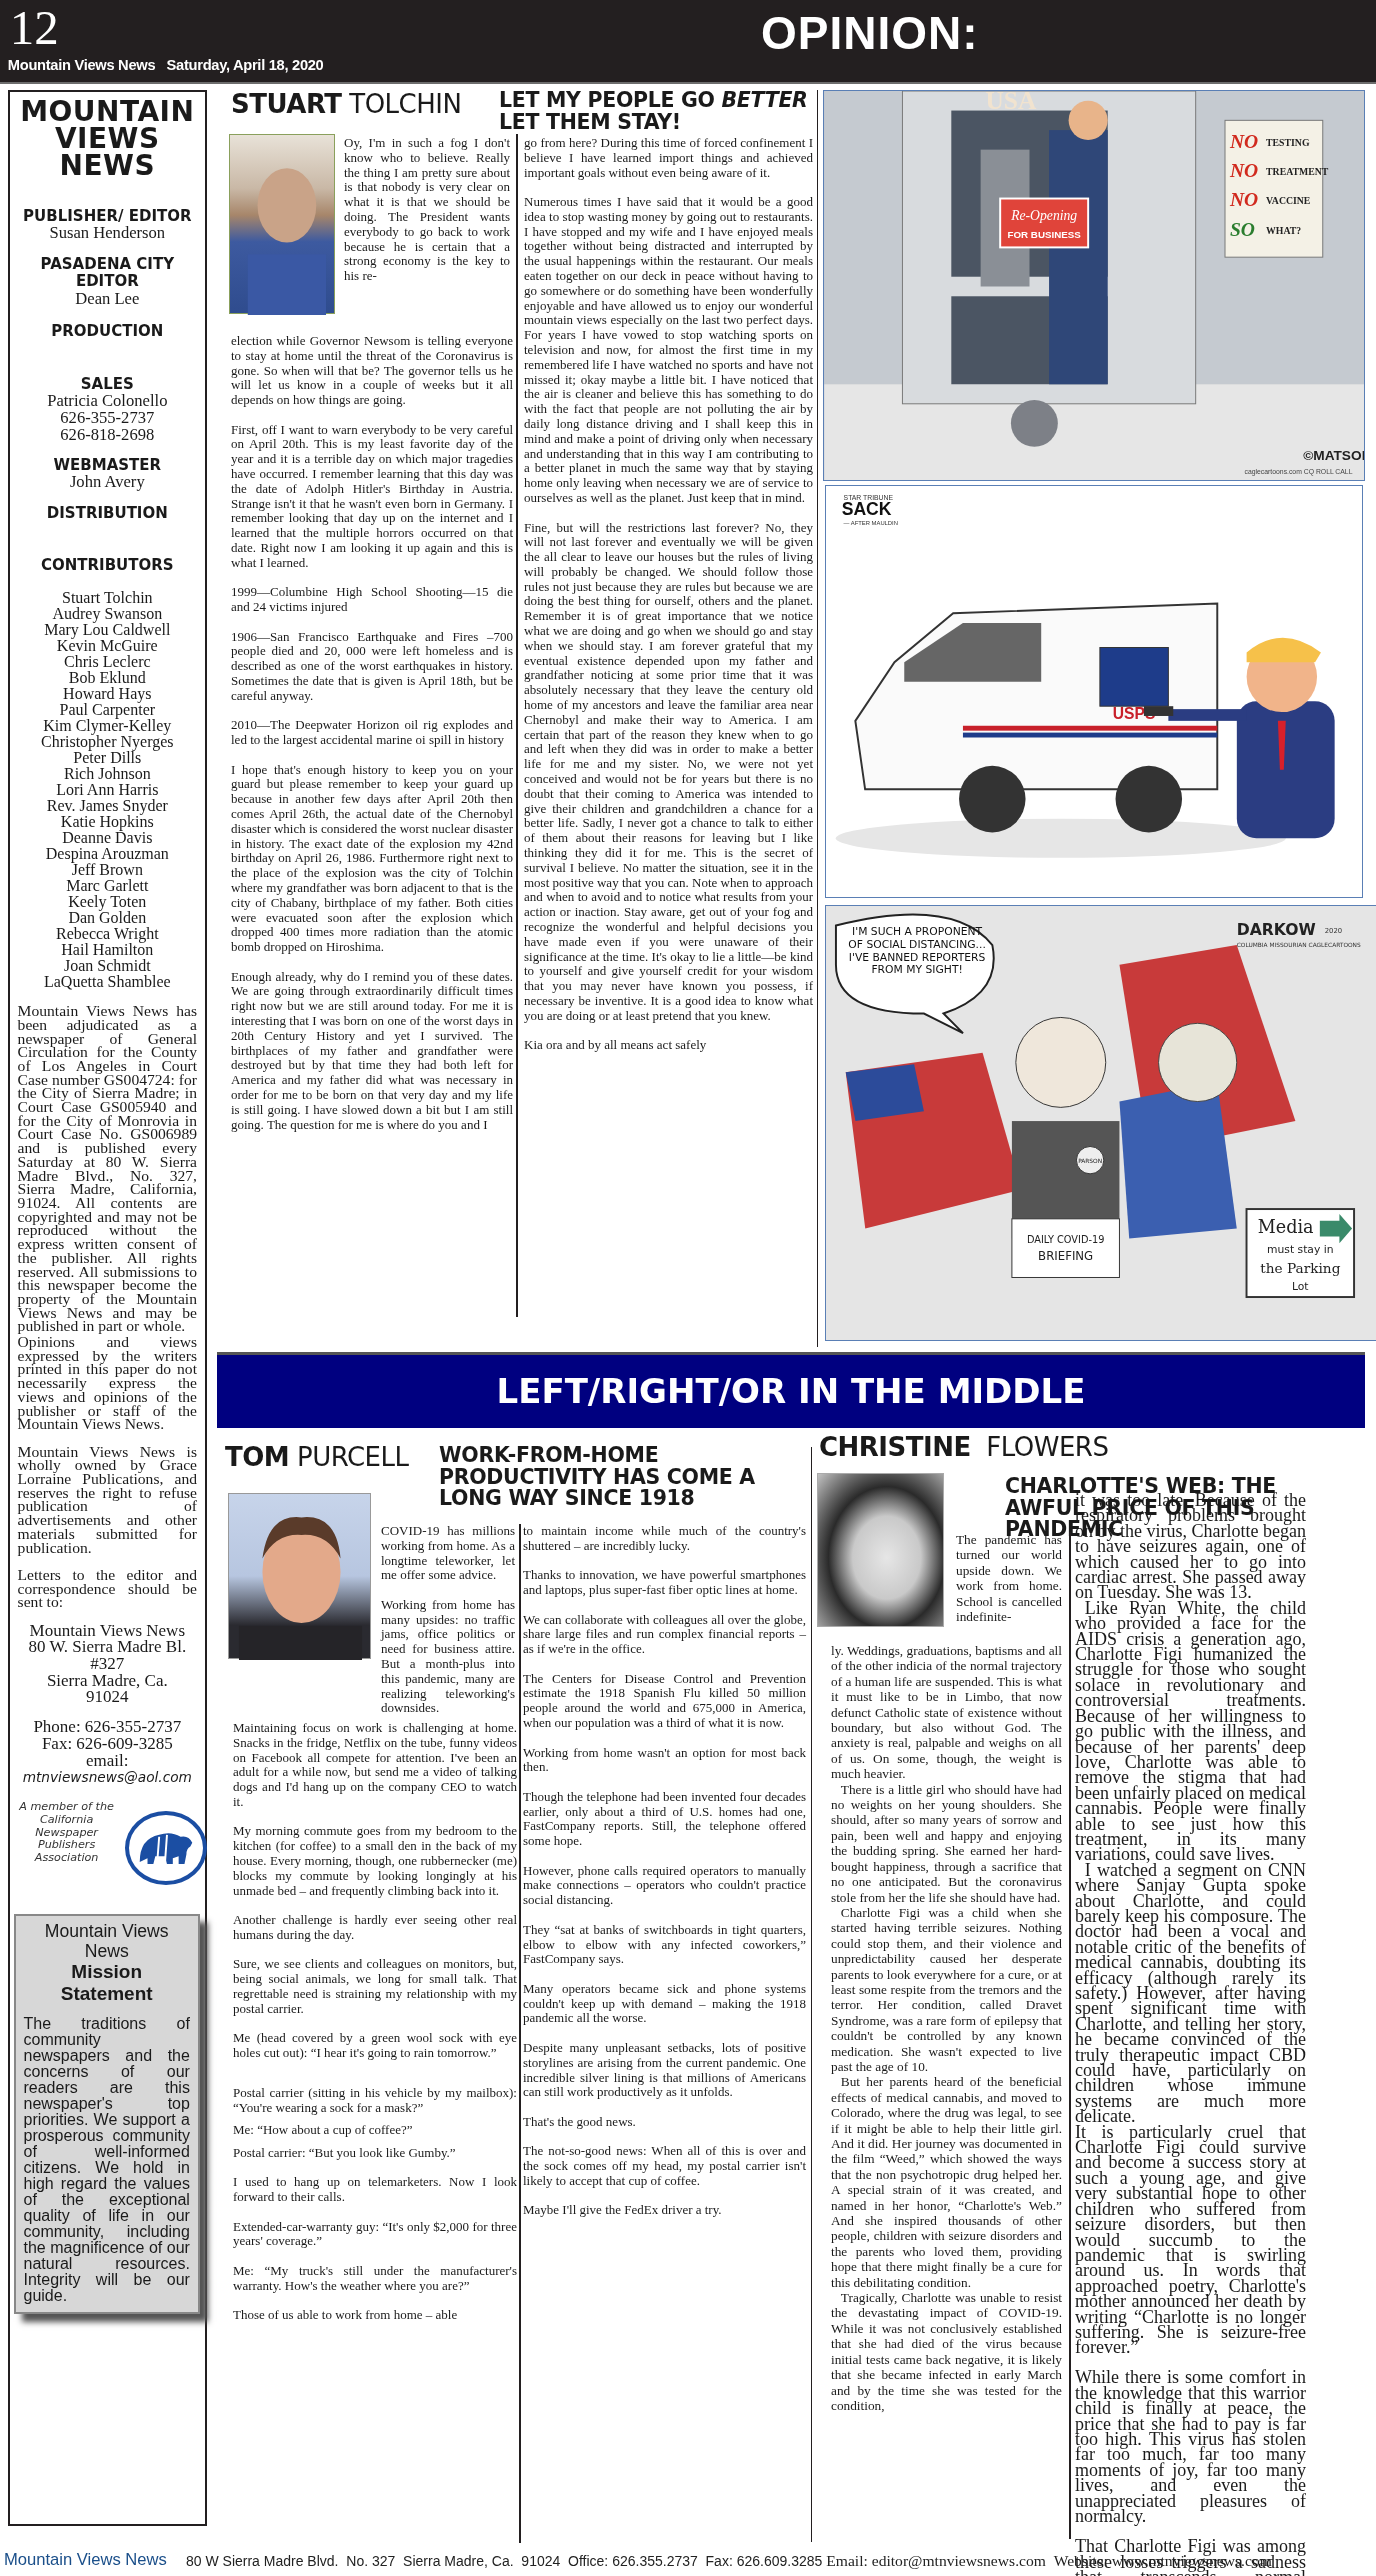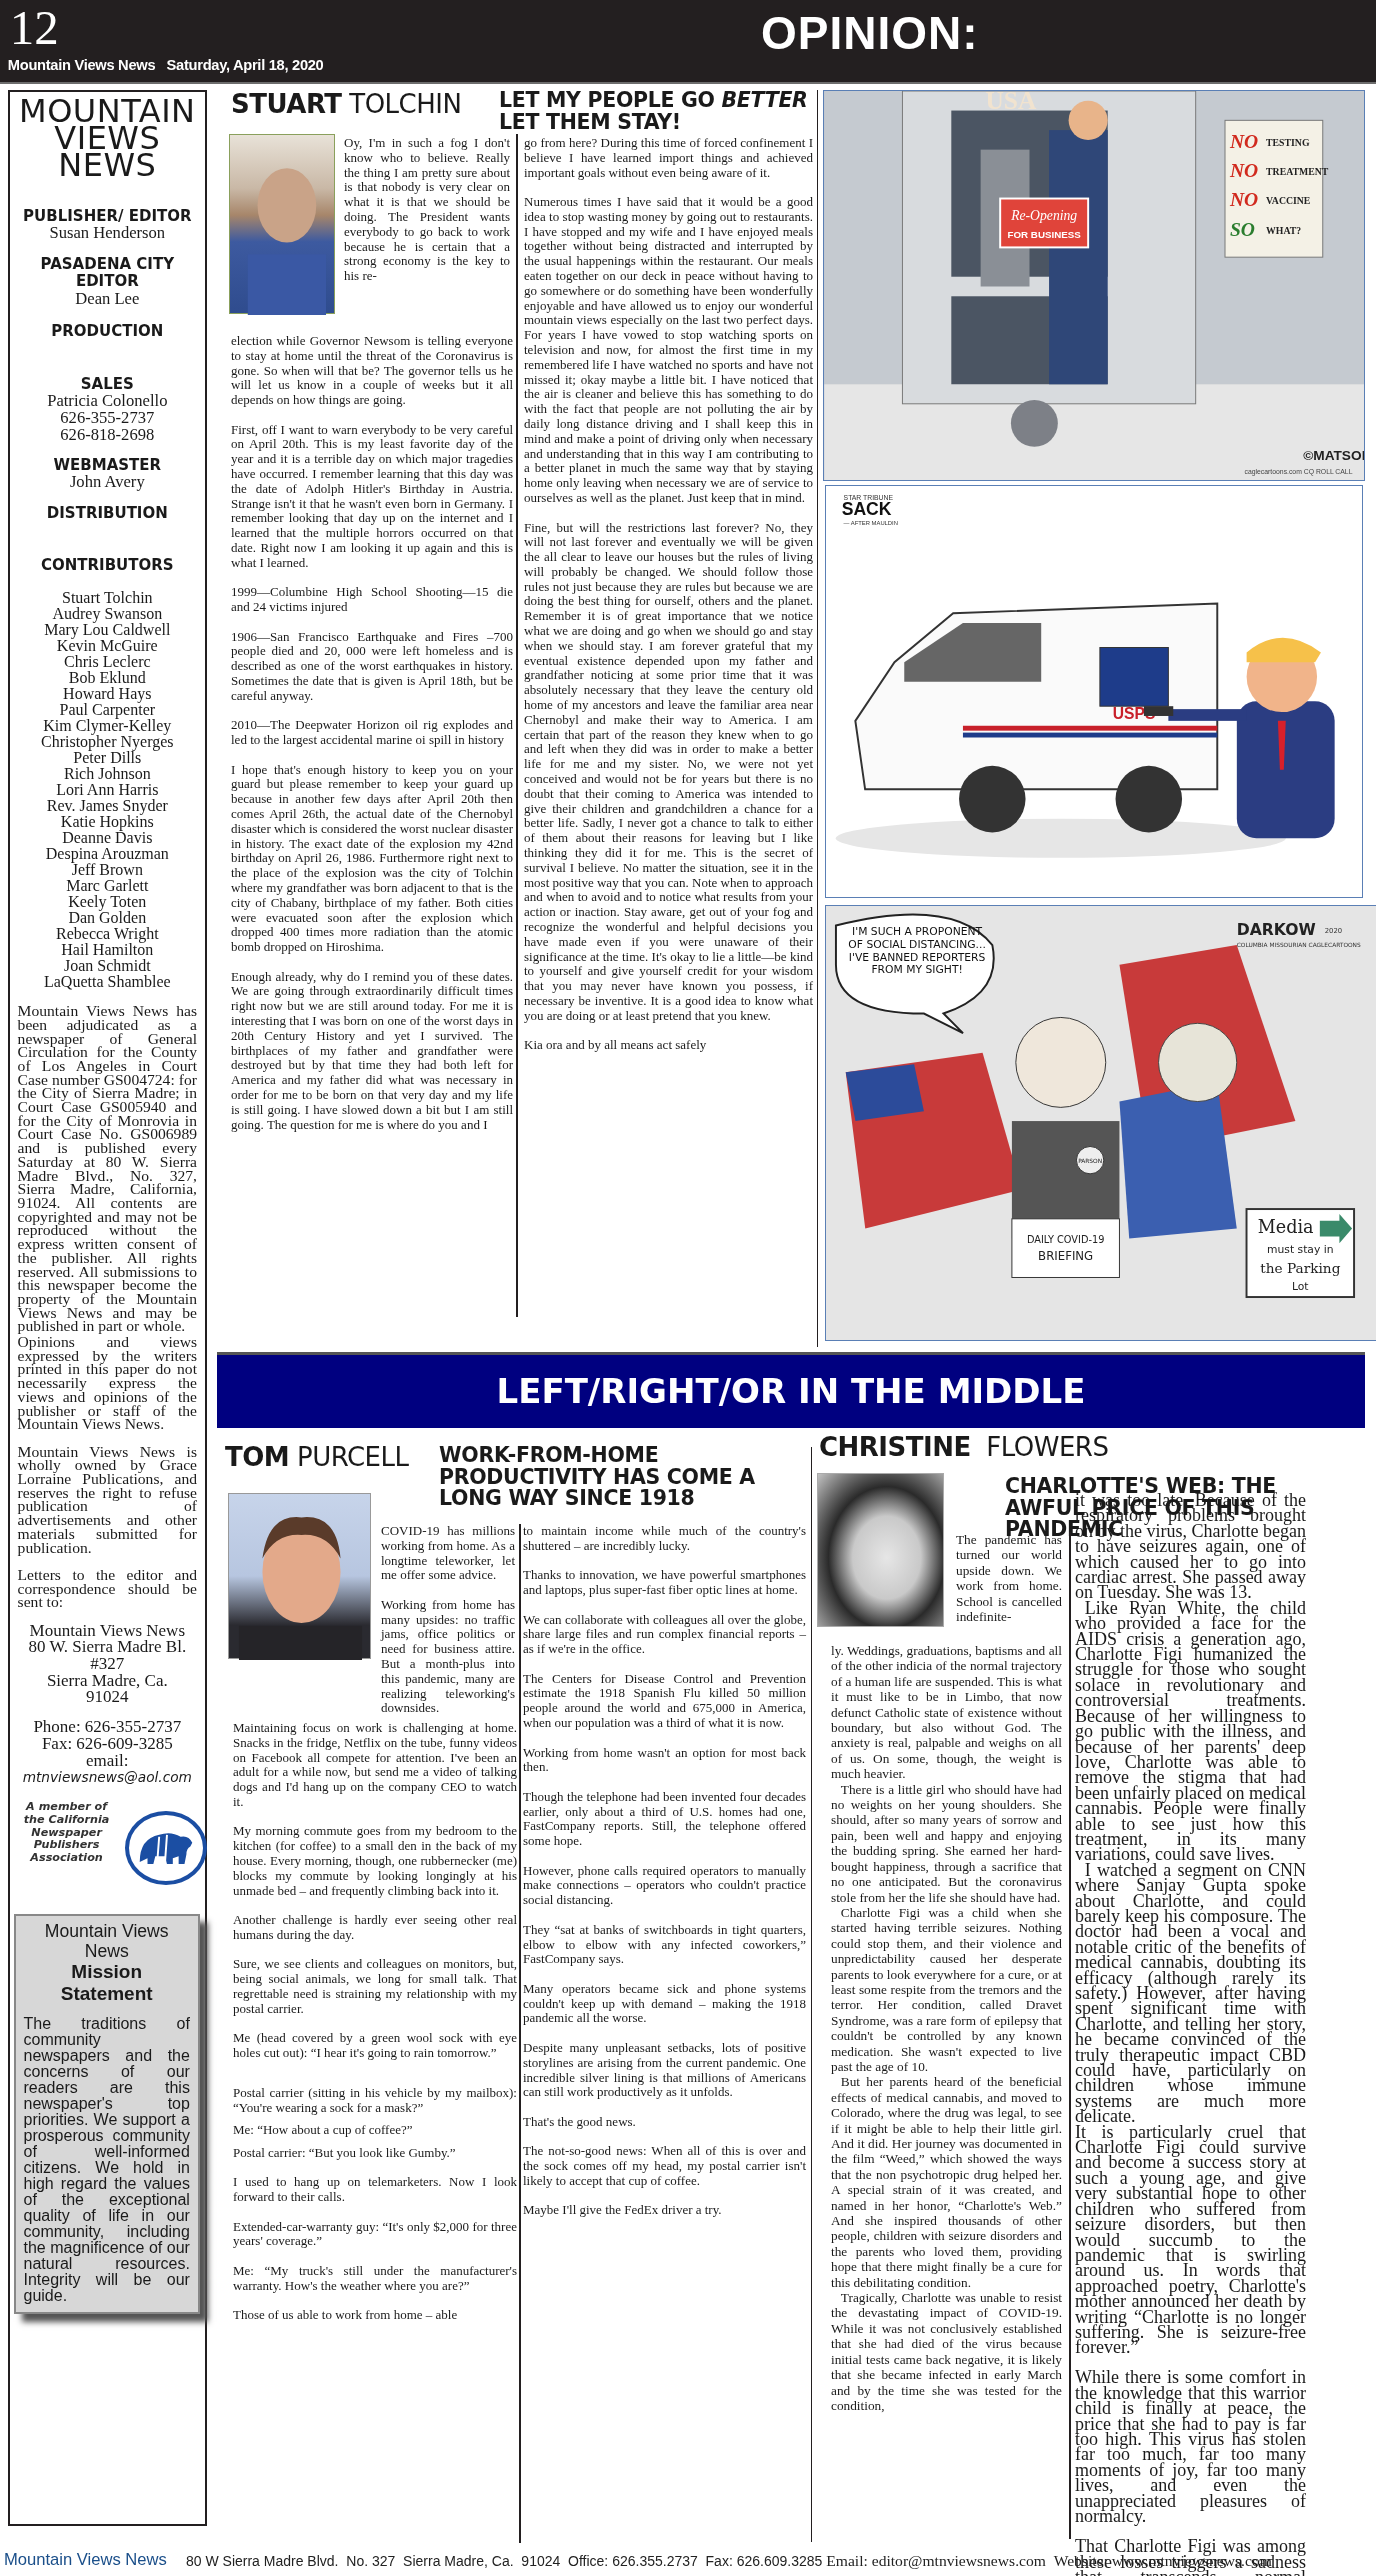--- a/index.html
+++ b/index.html
@@ -7,29 +7,29 @@
   body { position: relative; font-family: "Liberation Serif", serif; color: #1a1a1a; }
 
   
   .masthead { position: absolute; left: 0; top: 0; width: 1376px; height: 84px; background: #231f20; color: #fff; border-bottom: 2.9px solid #6d6d6d; }
   .masthead .page-num { position: absolute; left: 9.8px; top: 2px; font-family: "Liberation Serif", serif; font-size: 49px; line-height: 51px; }
   .masthead .paper-date { position: absolute; left: 7.8px; top: 57px; font-family: "Liberation Sans", sans-serif; font-weight: bold; font-size: 14.7px; letter-spacing: -0.3px; }
   .masthead .section-title { position: absolute; left: 761px; top: 5.9px; font-family: "Liberation Sans", sans-serif; font-weight: bold; font-size: 46px; letter-spacing: 1px; }
 
   
   .sidebar { position: absolute; left: 7.8px; top: 90px; width: 199px; height: 2436px; border: 2.9px solid #231f20; text-align: center; }
-  .sb-title { font-family: "DejaVu Sans", sans-serif; font-weight: normal; font-size: 32px; line-height: 27px; margin-top: 5.9px; letter-spacing: 0.5px; }
+  .sb-title { font-family: "DejaVu Sans", sans-serif; font-weight: bold; font-size: 28px; line-height: 27px; margin-top: 5.9px; letter-spacing: 0.5px; }
   .sb-role { font-family: "DejaVu Sans", sans-serif; font-weight: bold; font-size: 15px; line-height: 17.6px; }
   .sb-name { font-size: 16.6px; line-height: 16.6px; }
   .sb-contrib { font-size: 16px; line-height: 16px; margin-top: 15.6px; }
   .sb-legal { font-size: 15.6px; line-height: 13.7px; text-align: justify; padding: 0 7.8px; margin-top: 13.7px; }
   .sb-legal p { margin-bottom: 13.7px; }
   .sb-address { font-size: 17px; line-height: 16.6px; }
   .sb-email { font-family: "DejaVu Sans", sans-serif; font-style: italic; font-size: 13.7px; }
-  .cnpa { position: relative; height: 109px; margin-top: 11.7px; font-weight: bold; }
+  .cnpa { position: relative; height: 109px; margin-top: 11.7px; }
   .cnpa-text { position: absolute; left: 7.8px; top: 3.9px; width: 98px; font-family: "DejaVu Sans", sans-serif; font-style: italic; font-size: 11.2px; line-height: 12.7px; color: #333; }
   .cnpa-logo { position: absolute; left: 115px; top: 13.7px; width: 82px; height: 74px; border: 4.9px solid #1b4ea3; border-radius: 50%; }
   .mission { position: relative; margin: 7.8px 3.9px 0 3.9px; width: 186px; background: #d7d7d7; border: 2px solid #888; box-shadow: 7.8px 7.8px 5.9px #555; padding: 5.9px 7.8px 7.8px 7.8px; }
   .mission-h1 { font-family: "Liberation Sans", sans-serif; font-size: 17.6px; line-height: 19.6px; }
   .mission-h2 { font-family: "Liberation Sans", sans-serif; font-weight: bold; font-size: 19px; line-height: 21.5px; margin-bottom: 11.7px; }
   .mission-body { font-family: "Liberation Sans", sans-serif; font-size: 16px; line-height: 16px; text-align: justify; }
 
   
   .byline { position: absolute; font-family: "DejaVu Sans", sans-serif; font-size: 26px; line-height: 29px; letter-spacing: -0.5px; }
   .byline b { font-weight: bold; }

